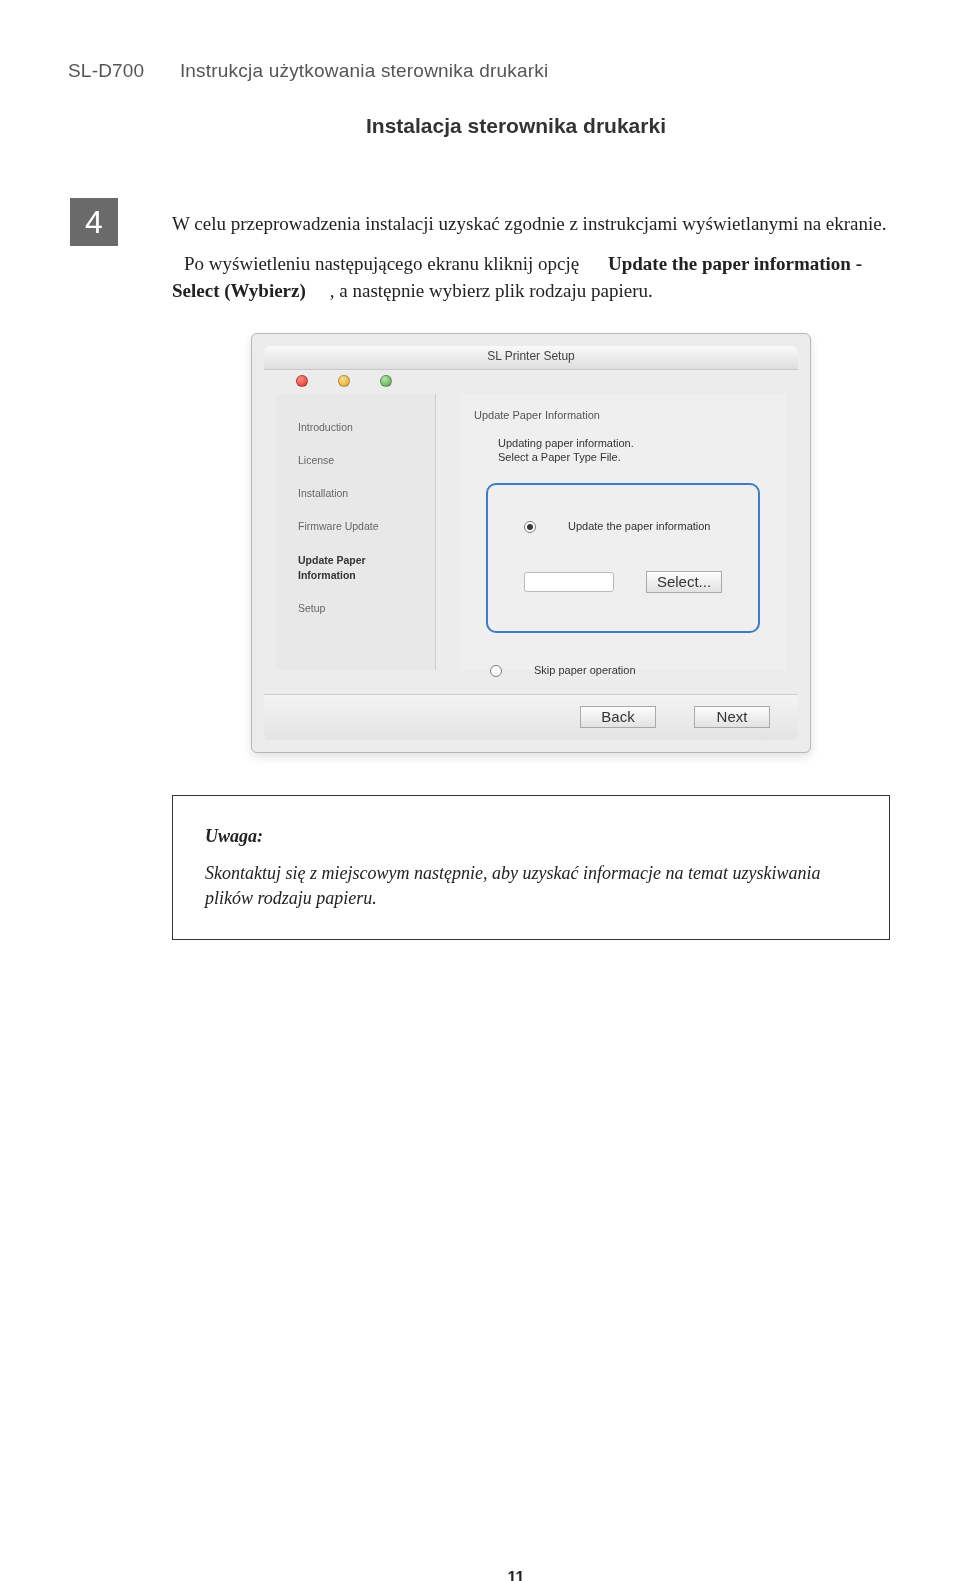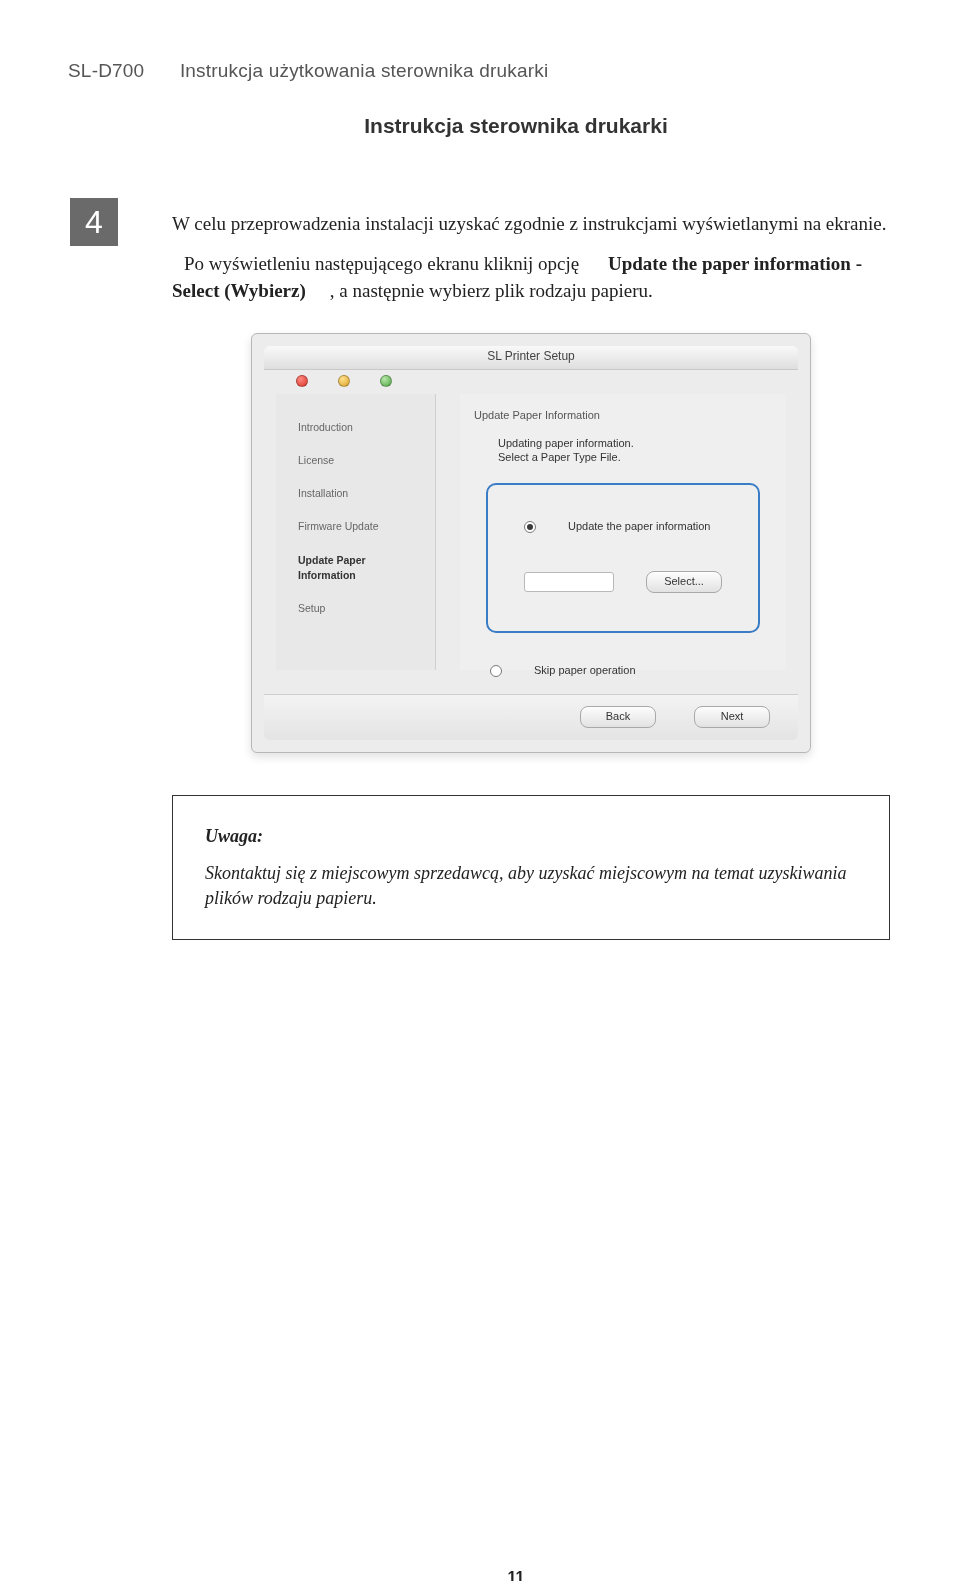--- a/index.html
+++ b/index.html
@@ -29,40 +29,40 @@
   .sidebar .active{ font-weight:700; color:#333;}
   .pane{ flex:1; padding:10px 14px; background:#efefef; position:relative;}
   .pane-title{ font-size:11px; margin:4px 0 10px 0; color:#555;}
   .pane-sub{ font-size:11px; line-height:1.35; margin-bottom:18px;}
   .hl-box{ border:2.5px solid #3b7cc6; border-radius:10px; padding:10px 12px 14px; background:#efefef;}
   .radio-row{ display:flex; align-items:center; gap:8px; font-size:11px; margin-bottom:10px;}
   .radio{ width:12px; height:12px; border-radius:50%; border:1px solid #7a7a7a; background:#fff; display:inline-flex; align-items:center; justify-content:center;}
   .radio.checked::after{content:""; width:6px;height:6px;border-radius:50%; background:#3a3a3a;}
   .path-row{ display:flex; gap:8px; align-items:center;}
   .path-input{ flex:1; height:20px; background:#fff; border:1px solid #b9b9b9; border-radius:3px;}
-  .mac-btn{ height:22px; min-width:76px; padding:0 0; font-size:11px; color:#333; background:linear-gradient(#fdfdfd,#e2e2e2); border:1px solid #a9a9a9; border-radius:8px; display:inline-flex; align-items:center; justify-content:center;}
+  .mac-btn{ height:22px; min-width:76px; padding:0 0; font-size:15px; color:#333; background:linear-gradient(#fdfdfd,#e2e2e2); border:1px solid #a9a9a9; border-radius:0; display:inline-flex; align-items:center; justify-content:center;}
   .skip-row{ display:flex; align-items:center; gap:8px; font-size:11px; margin:18px 0 0 4px;}
   .footer-bar{ height:46px; border-top:1px solid #cfcfcf; background:linear-gradient(#f3f3f3,#e4e4e4); display:flex; justify-content:flex-end; align-items:center; gap:14px; padding:0 16px; border-radius:0 0 6px 6px;}
 
   .note-box{ border:1px solid #333; padding:16px 20px; margin-top:10px; font-size:18px; line-height:1.4;}
   .note-box .note-title{ font-style:italic; font-weight:700; }
   .note-box .note-text{ font-style:italic; }
 
   .page-num{ position:absolute; bottom:18px; left:0; right:0; text-align:center; font-family:"Helvetica Neue",Arial,sans-serif; font-weight:700; font-size:16px; }
 </style>
 </head>
 <body>
 
 <div class="page">
   <div class="running-head">
     <span class="model">SL-D700</span>
     <span>Instrukcja użytkowania sterownika drukarki</span>
   </div>
 
-  <div class="section-title">Instrukcja sterownika drukarki</div>
+  <div class="section-title">Instalacja sterownika drukarki</div>
 
   <div class="step">
     <div class="step-badge">4</div>
     <div class="step-body">
       <p>W celu przeprowadzenia instalacji uzyskać zgodnie z instrukcjami wyświetlanymi na ekranie.</p>
       <p>
         <span>Po wyświetleniu następującego ekranu kliknij opcję </span><b class="term">Update the paper information - Select (Wybierz)</b><span>, a następnie wybierz plik rodzaju papieru.</span>
       </p>
 
       <div class="mac-window">
@@ -106,19 +106,19 @@
           </div>
         </div>
         <div class="footer-bar">
           <div class="mac-btn">Back</div>
           <div class="mac-btn">Next</div>
         </div>
       </div>
 
       <div class="note-box">
         <div class="note-title">Uwaga:</div>
-        <div class="note-text">Skontaktuj się z miejscowym sprzedawcą, aby uzyskać miejscowym na temat uzyskiwania plików rodzaju papieru.</div>
+        <div class="note-text">Skontaktuj się z miejscowym następnie, aby uzyskać informacje na temat uzyskiwania plików rodzaju papieru.</div>
       </div>
     </div>
   </div>
 
   <div class="page-num">11</div>
 </div>
 
 </body></html>

